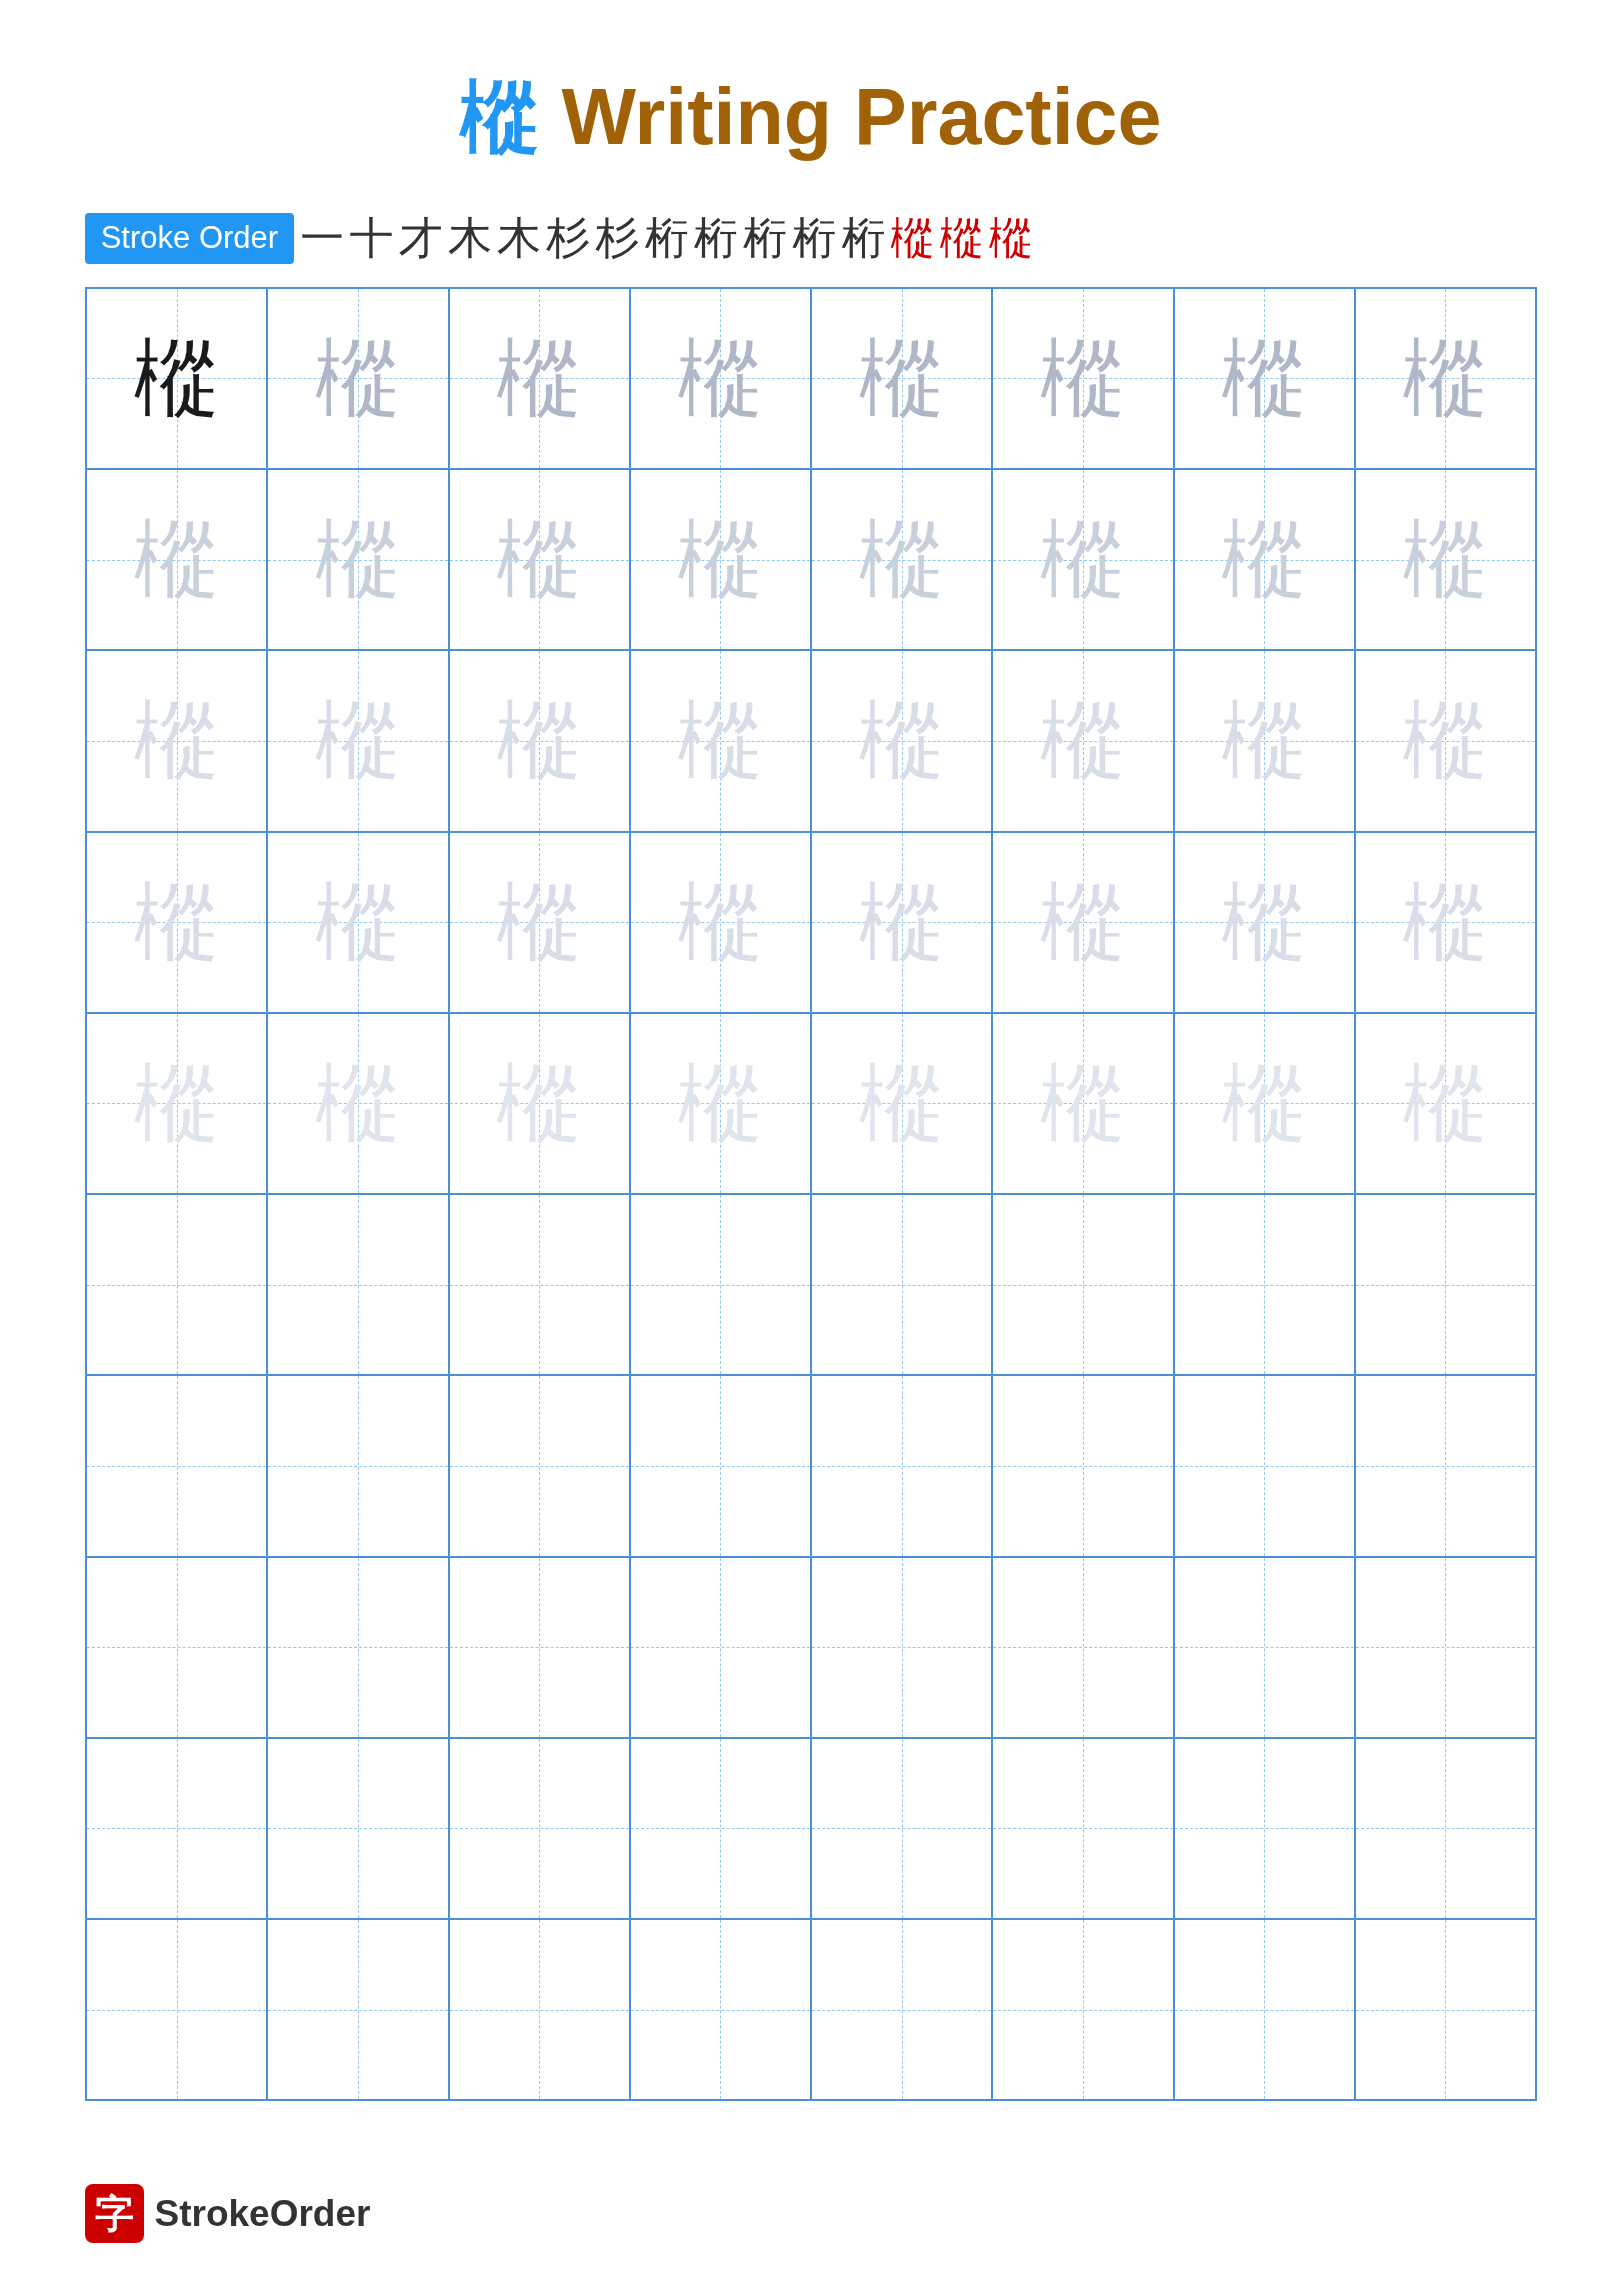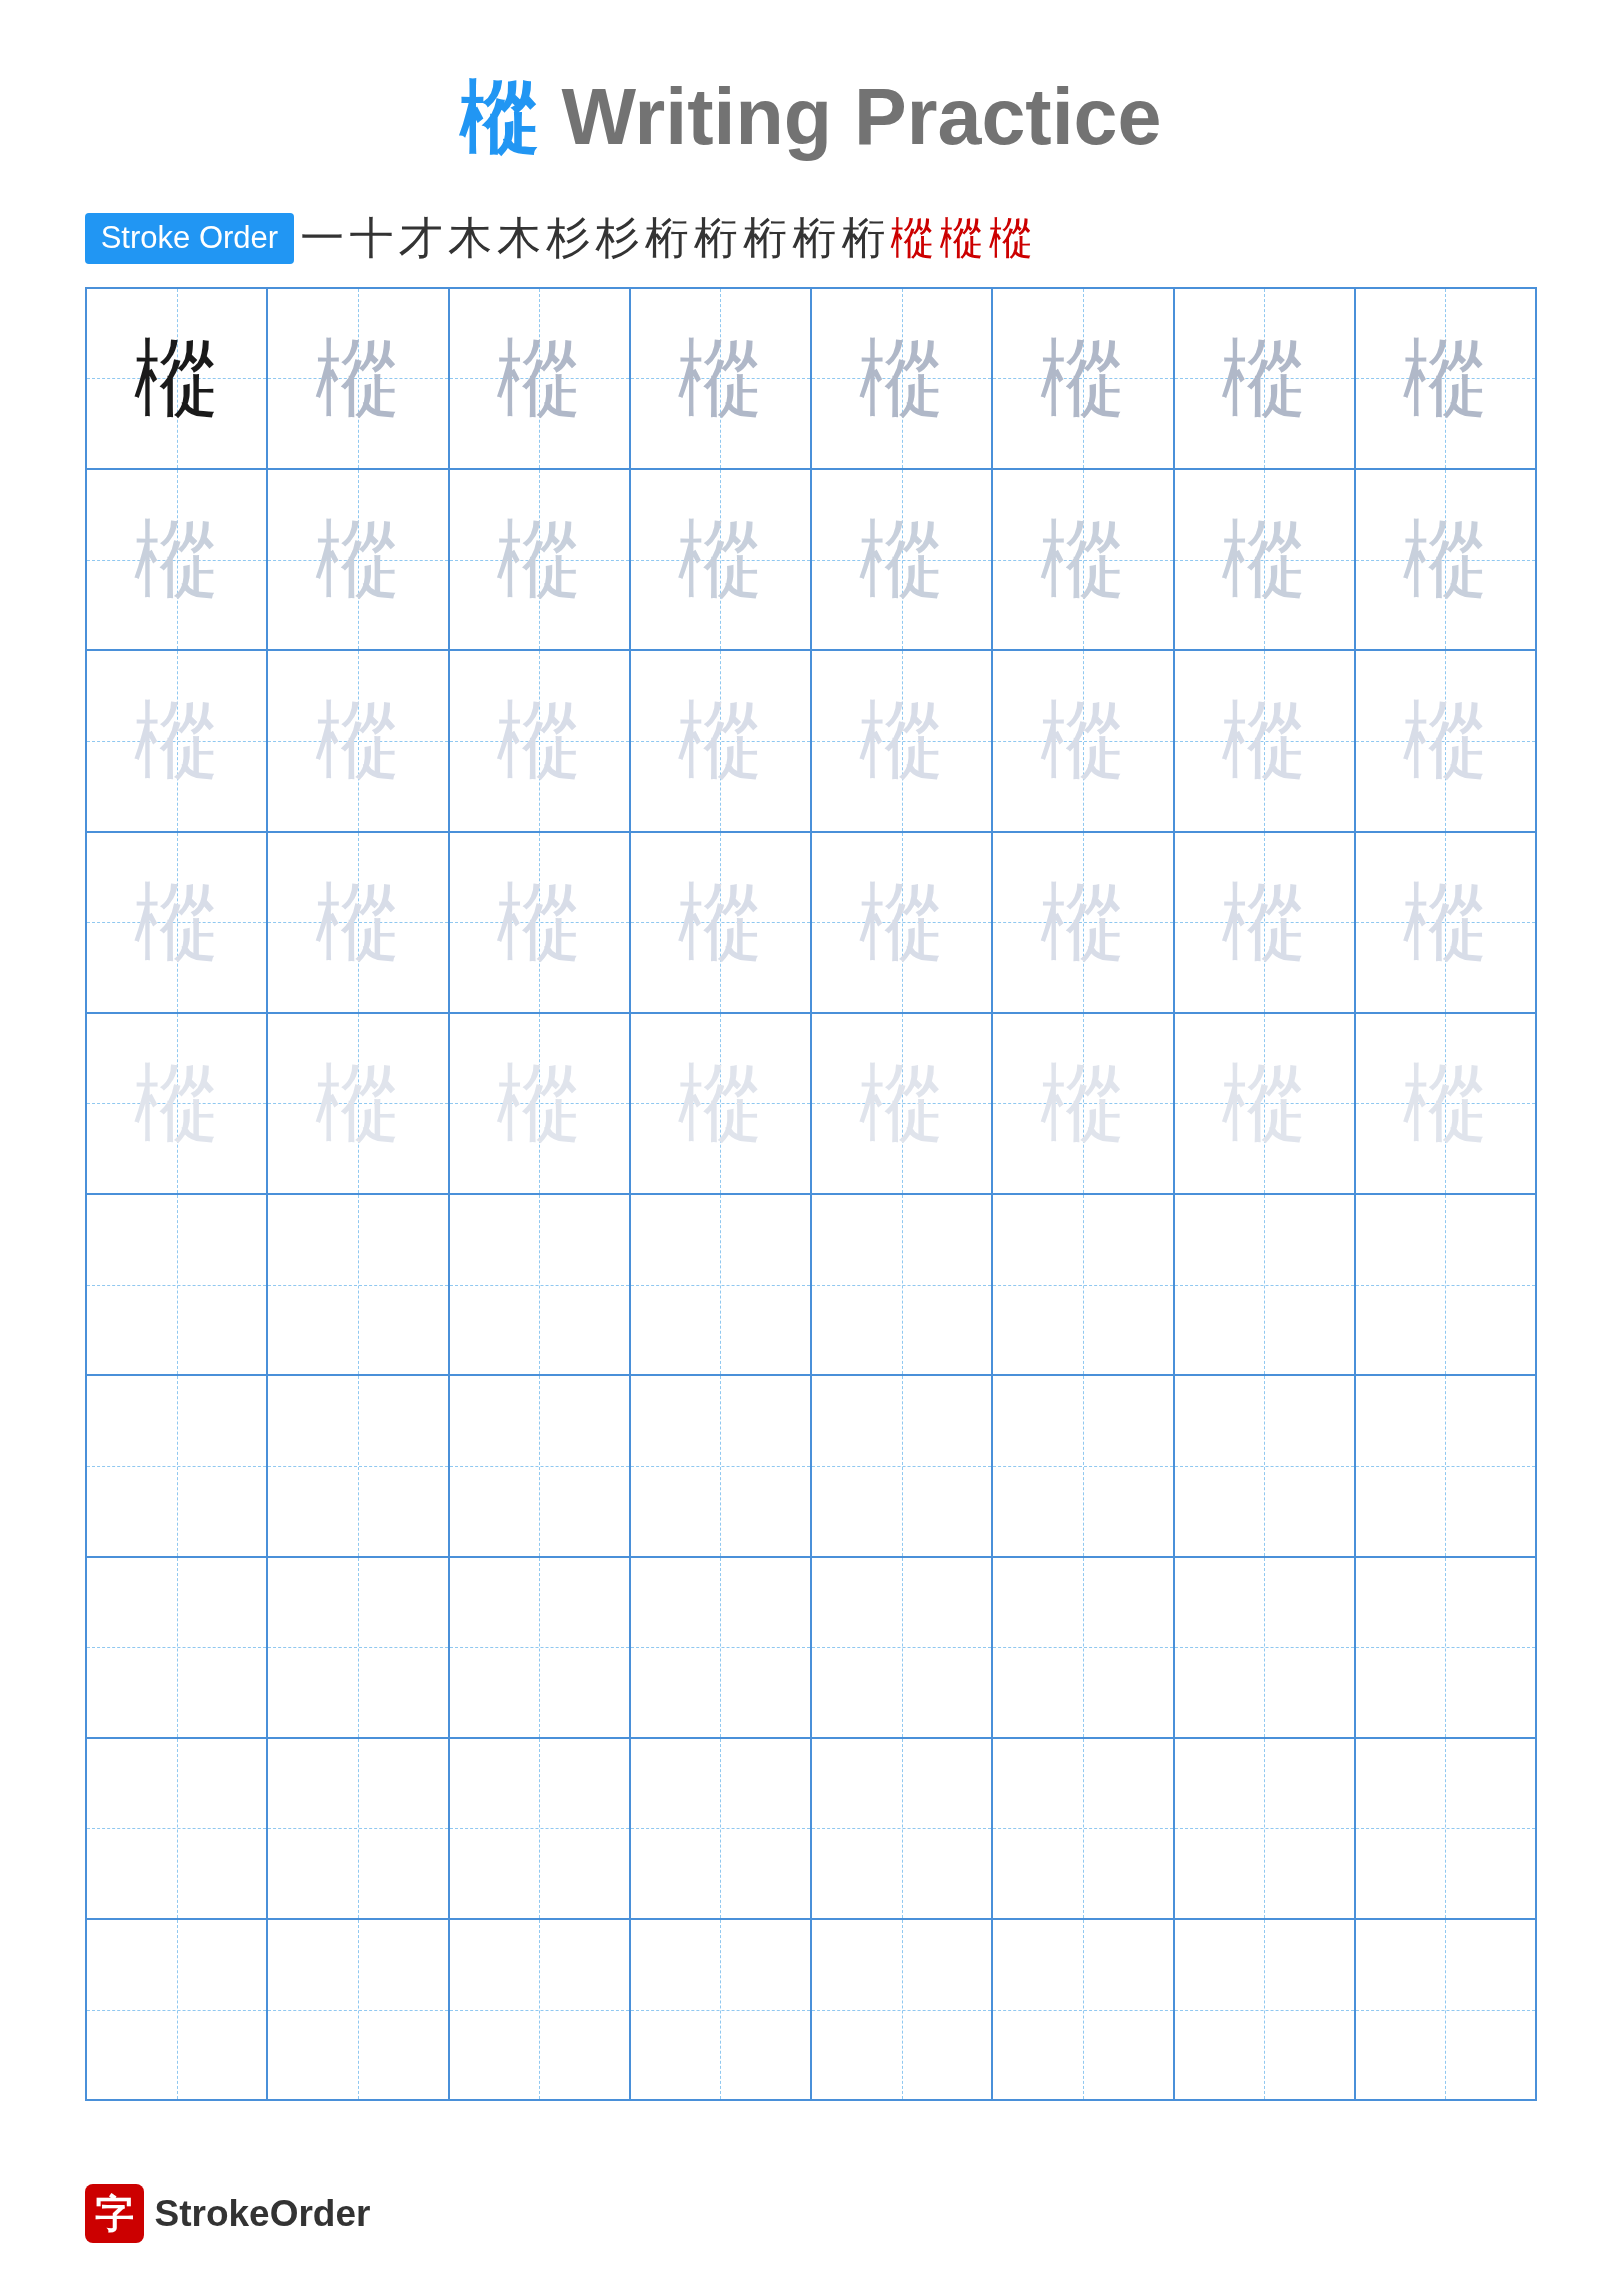--- a/index.html
+++ b/index.html
@@ -21,21 +21,21 @@
       font-weight: bold;
       color: #2196F3;
       font-family: sans-serif;
     }
 
     .page-title span.char {
       color: #2196F3;
     }
 
     .page-title span.text {
-      color: #737373;
+      color: #a16207;
     }
 
     .stroke-order-section {
       padding: 0 85px;
       margin-bottom: 14px;
     }
 
     .stroke-order-row {
       display: flex;
       align-items: center;

